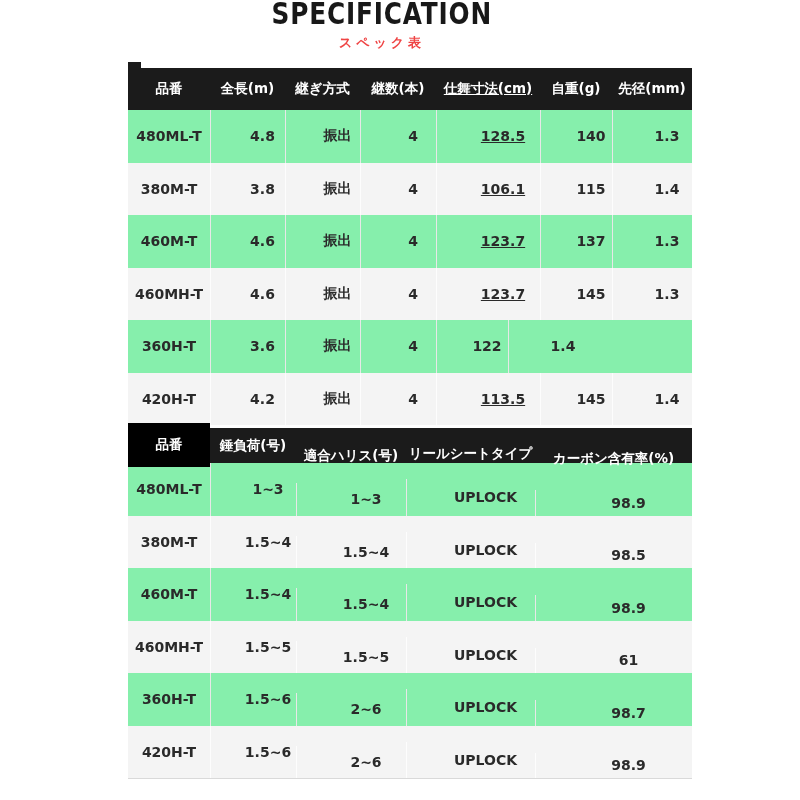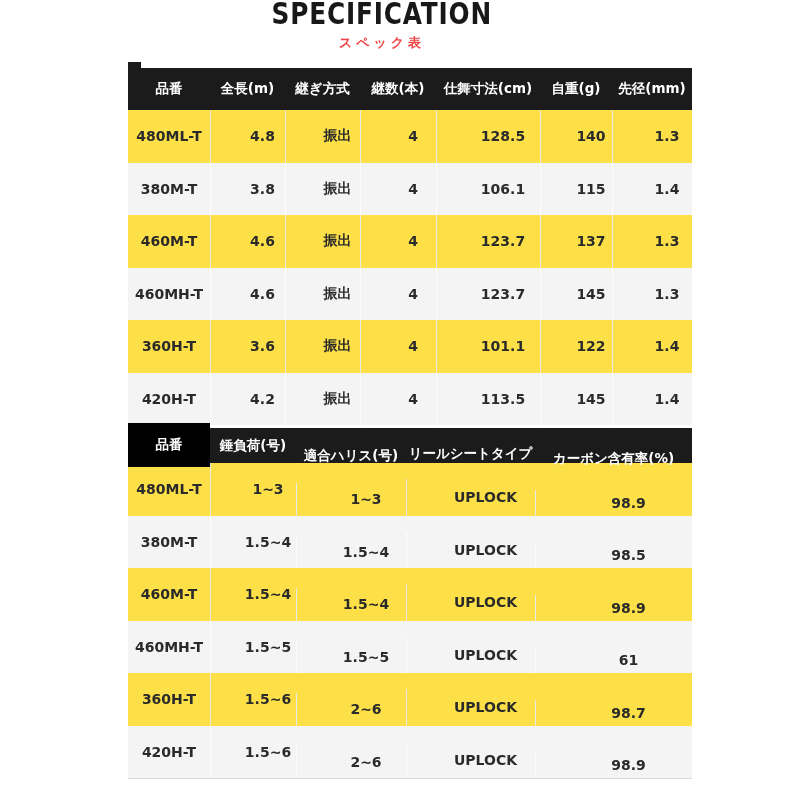--- a/index.html
+++ b/index.html
@@ -34,36 +34,36 @@
   .t1 .thead::before{
     content:"";position:absolute;top:-6px;left:0;width:13px;height:6px;background:#1b1b1b;
   }
   .th{
     display:flex;align-items:center;justify-content:center;
     color:#ffffff;font-size:13.5px;font-weight:700;box-sizing:border-box;white-space:nowrap;
   }
   
   .t2 .thead .c0{background:#000000;height:44px;margin-top:-5px;position:relative;z-index:1;}
 
-  .tbody .trow{display:flex;height:52.5px;background:#fde047;}
+  .tbody .trow{display:flex;height:52.5px;background:#86efac;}
   .tbody .trow:nth-child(even){background:#f4f4f4;}
   .td{
     display:flex;align-items:center;justify-content:center;
     color:#2a2a2a;font-size:14px;font-weight:700;box-sizing:border-box;white-space:nowrap;
   }
   .trow .td + .td{border-left:1px solid #e8e8e8;padding-left:29px;}
   .trow:nth-child(even) .td + .td{border-left-color:#fdfdfd;}
   .t2 .tbody .trow:last-child{border-bottom:1px solid #d9d9d9;height:52px;}
 
   
   .t1 .c0{width:82px;}
   .t1 .c1{width:75px;text-align:right;}
   .t1 .c2{width:75px;}
   .t1 .c3{width:76px;}
-  .t1 .c4{width:104px;}
+  .t1 .c4{width:104px;text-decoration:underline;}
   .t1 .c5{width:72px;}
   .t1 .c6{width:80px;}
   
   .t2 .c0{width:82px;}
   .t2 .c1{width:86px;}
   .t2 .c2{width:110px;margin-top:20px;}
   .t2 .c3{width:129px;margin-top:16px;}
   .t2 .c4{width:157px;margin-top:27px;}
 </style>
 </head>
@@ -121,21 +121,20 @@
         <div class="td c3">4</div>
         <div class="td c4">123.7</div>
         <div class="td c5">145</div>
         <div class="td c6">1.3</div>
       </div>
       <div class="trow">
         <div class="td c0">360H-T</div>
         <div class="td c1">3.6</div>
         <div class="td c2">振出</div>
         <div class="td c3">4</div>
-        <div class="td c4">101.1</div>
         <div class="td c5">122</div>
         <div class="td c6">1.4</div>
       </div>
       <div class="trow">
         <div class="td c0">420H-T</div>
         <div class="td c1">4.2</div>
         <div class="td c2">振出</div>
         <div class="td c3">4</div>
         <div class="td c4">113.5</div>
         <div class="td c5">145</div>

